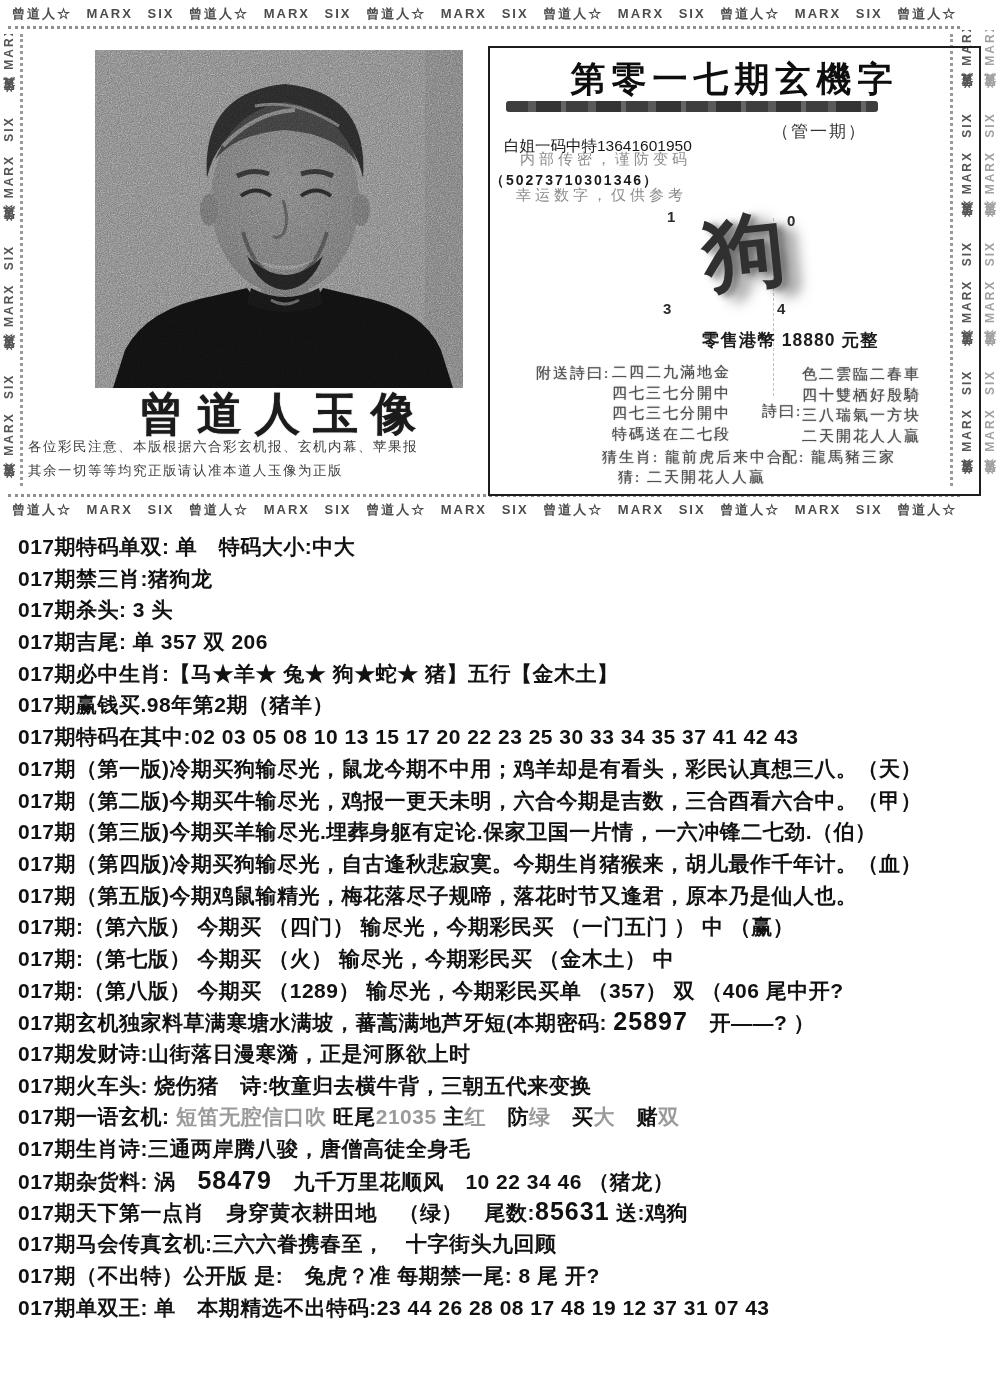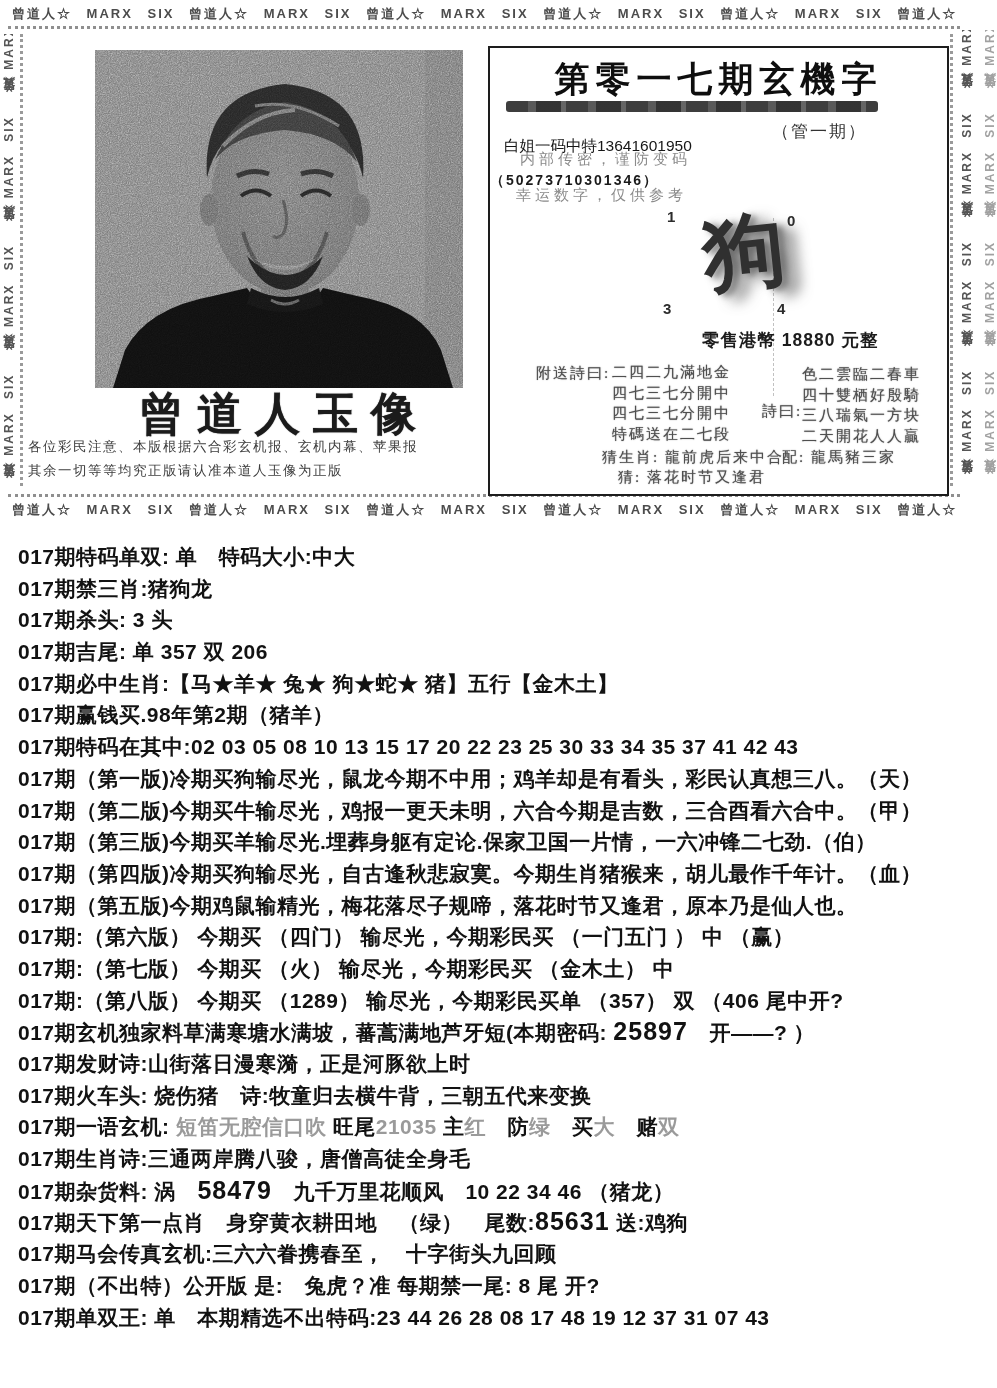--- a/index.html
+++ b/index.html
@@ -37,21 +37,21 @@
     font-family:"Liberation Serif",serif;font-weight:900;font-size:45px;
     letter-spacing:13px;color:#1b1b1b;text-shadow:0 0 1px #333;
   }
   .notice{
     position:absolute;left:28px;width:460px;font-family:"Liberation Serif",serif;
     font-size:13.5px;letter-spacing:1.5px;color:#3d3d3d;white-space:nowrap;overflow:hidden;
   }
   .notice.l1{top:438px;}
   .notice.l2{top:462px;}
   
-  .rbox{position:absolute;left:488px;top:46px;width:457px;height:446px;border:2px solid #1d1d1d;}
+  .rbox{position:absolute;left:488px;top:46px;width:457px;height:446px;border:2px solid #1d1d1d;padding-left:32px;}
   .rtitle{
     position:absolute;left:0;top:8px;width:100%;text-align:center;
     font-weight:900;font-size:35px;letter-spacing:6px;color:#0e0e0e;
   }
   .smudge{
     position:absolute;left:16px;top:53px;width:372px;height:11px;border-radius:3px;
     background:repeating-linear-gradient(90deg,#1c1c1c 0 22px,#3d3d3d 22px 30px,#101010 30px 55px,#4a4a4a 55px 60px);
     opacity:.85;
   }
   .gline{position:absolute;font-size:15px;letter-spacing:4px;color:#8b8b8b;white-space:nowrap;margin-top:32px;}
@@ -73,21 +73,21 @@
   .price{position:absolute;left:212px;top:280px;font-size:17.5px;font-weight:700;letter-spacing:1px;color:#1c1c1c;white-space:nowrap;}
   .poem{font-family:"Liberation Serif",serif;color:#4f4f4f;letter-spacing:2px;font-size:15px;text-shadow:0 0 1.2px #777;white-space:nowrap;}
   .plabel-l{position:absolute;left:46px;top:316px;}
   .plines-l{position:absolute;left:122px;top:314px;line-height:20.5px;}
   .plabel-r{position:absolute;left:272px;top:326px;margin-top:28px;}
   .plines-r{position:absolute;left:312px;top:316px;line-height:20.5px;}
   .guess1{position:absolute;left:112px;top:400px;}
   .pair{position:absolute;left:292px;top:400px;}
   .guess2{position:absolute;left:128px;top:420px;}
   
-  .bodytext{position:absolute;left:18px;top:531px;width:975px;margin-top:10px;}
+  .bodytext{position:absolute;left:18px;top:531px;width:975px;}
   .bline{
     height:31.7px;line-height:31.7px;white-space:nowrap;overflow:visible;
     font-size:21px;font-weight:700;color:#121212;letter-spacing:.5px;
   }
   .seg-g{color:#9a9a9a;}
   .seg-big{font-size:25px;letter-spacing:1px;}
 </style>
 </head>
 <body>
 
@@ -188,21 +188,21 @@
       <div class="poem plabel-r">詩曰:</div>
       <div class="poem plines-r" id="poem-right-lines">
           <div>色二雲臨二春車</div>
           <div>四十雙栖好殷騎</div>
           <div>三八瑞氣一方块</div>
           <div>二天開花人人贏</div>
         </div>
 
       <div class="poem guess1">猜生肖: 龍前虎后来中合</div>
       <div class="poem pair">配: 龍馬豬三家</div>
-      <div class="poem guess2">猜: 落花时节又逢君</div>
+      <div class="poem guess2">猜: 二天開花人人贏</div>
     </div>
   </div>
 
   <div class="bodytext" id="body-lines">
       <div class="bline"><span>017期特码单双: 单　特码大小:中大</span></div>
       <div class="bline"><span>017期禁三肖:猪狗龙</span></div>
       <div class="bline"><span>017期杀头: 3 头</span></div>
       <div class="bline"><span>017期吉尾: 单 357 双 206</span></div>
       <div class="bline"><span>017期必中生肖:【马★羊★ 兔★ 狗★蛇★ 猪】五行【金木土】</span></div>
       <div class="bline"><span>017期赢钱买.98年第2期（猪羊）</span></div>

